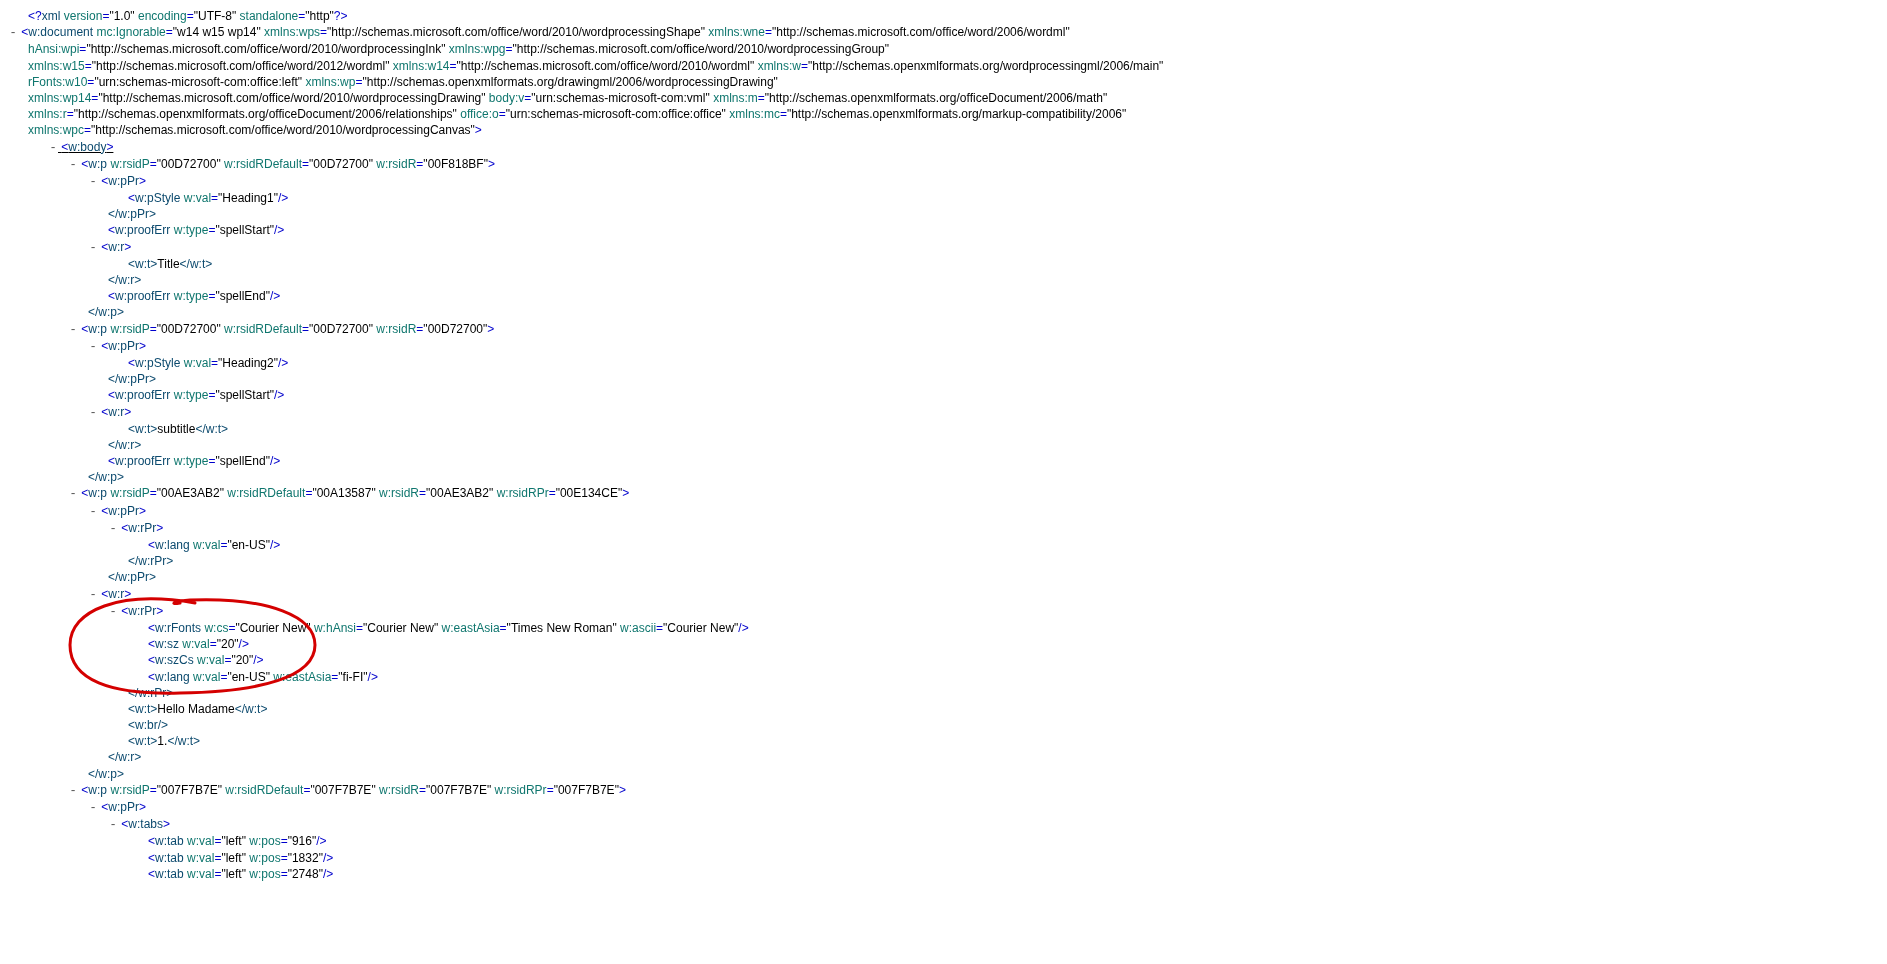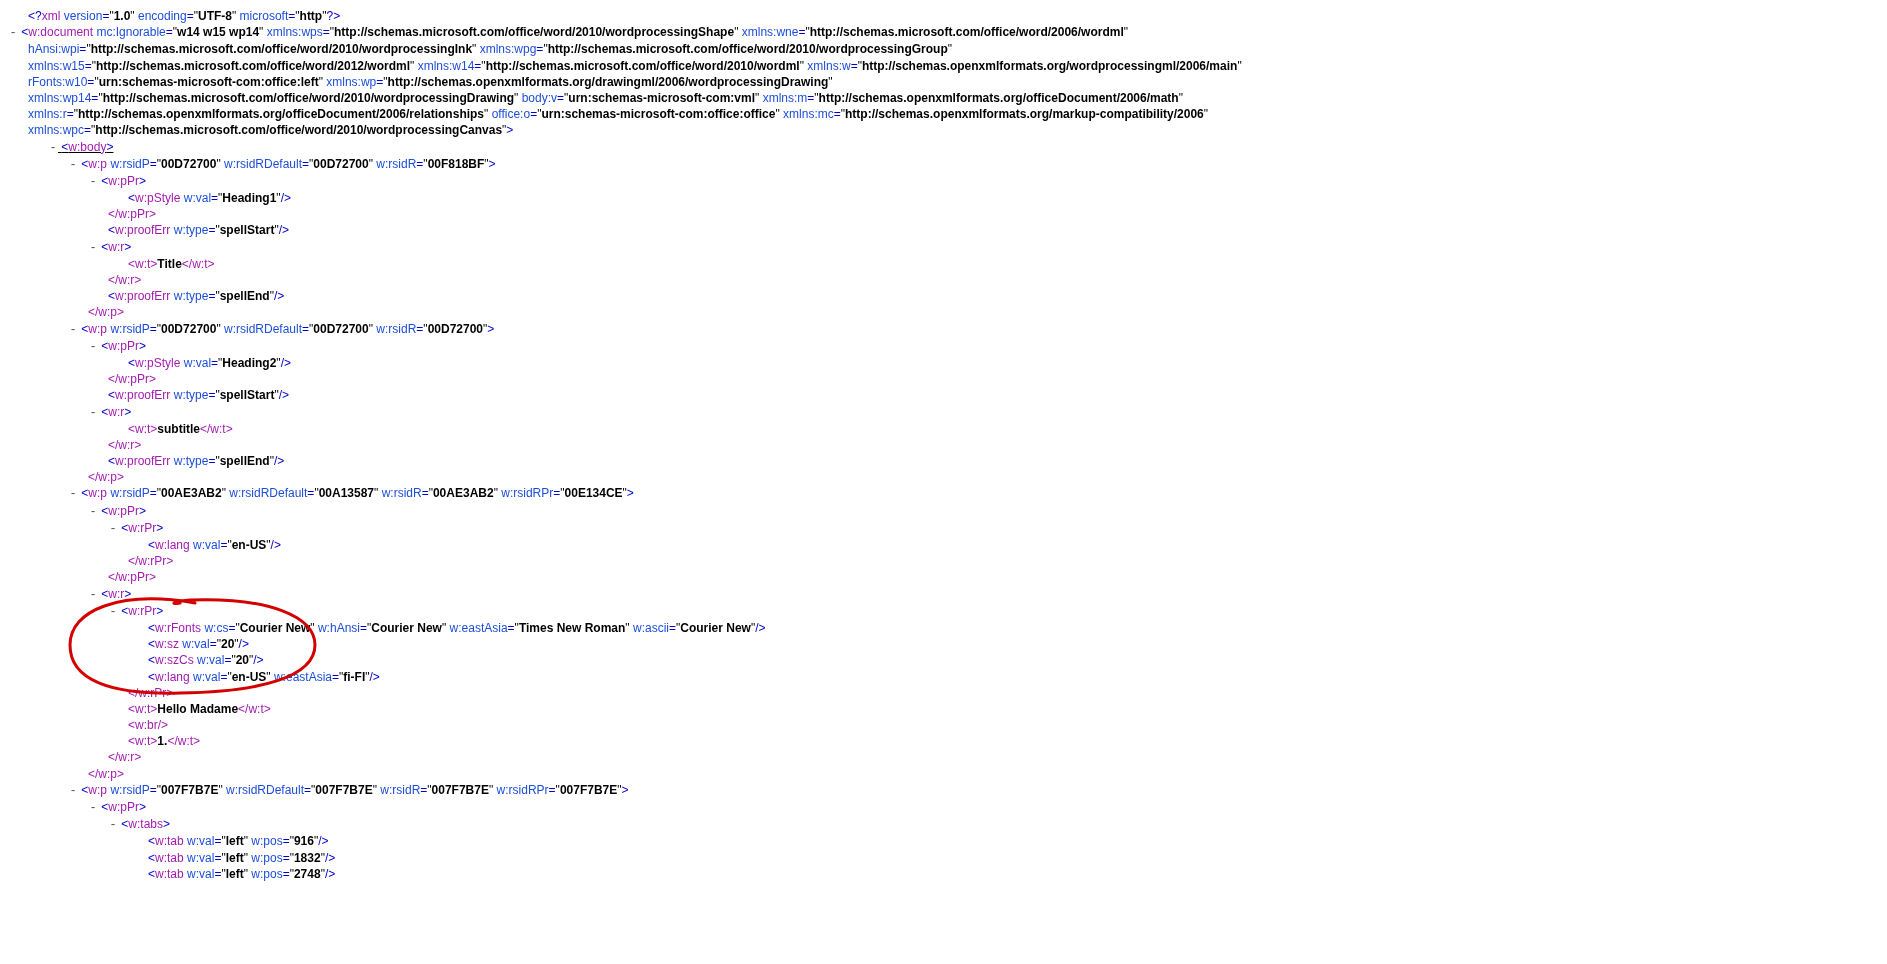--- a/index.html
+++ b/index.html
@@ -6,23 +6,23 @@
     margin: 0;
     padding: 8px;
     font-family: Verdana, Geneva, sans-serif;
     font-size: 12px;
     background: #fff;
     color: #000;
     line-height: 1.35;
     white-space: nowrap;
   }
   .line { display: block; }
-  .elem { color: #a21caf; }
-  .attr-name { color: #1d4ed8; }
-  .attr-val { color: #000; font-weight: bold; }
+  .elem { color: #0c4a6e; }
+  .attr-name { color: #0f766e; }
+  .attr-val { color: #000; font-weight: normal; }
   .quote { color: #000; font-weight: normal; }
   .punct { color: #0000cc; }
   .toggle {
     font-family: 'Courier New', monospace;
     color: #555;
     cursor: pointer;
     display: inline-block;
     width: 10px;
     text-align: center;
     user-select: none;
@@ -48,21 +48,21 @@
     stroke-linecap: round;
   }
 </style>
 </head>
 <body>
 
 <div class="line indent1">
 <span class="punct">&lt;?</span><span class="elem">xml</span>
  <span class="attr-name">version</span><span class="punct">=</span><span class="quote">"</span><span class="attr-val">1.0</span><span class="quote">"</span>
  <span class="attr-name">encoding</span><span class="punct">=</span><span class="quote">"</span><span class="attr-val">UTF-8</span><span class="quote">"</span>
- <span class="attr-name">microsoft</span><span class="punct">=</span><span class="quote">"</span><span class="attr-val">http</span><span class="quote">"</span><span class="punct">?&gt;</span>
+ <span class="attr-name">standalone</span><span class="punct">=</span><span class="quote">"</span><span class="attr-val">http</span><span class="quote">"</span><span class="punct">?&gt;</span>
 </div>
 
 <div class="line indent0">
 <span class="toggle">-</span>
 <span class="punct">&lt;</span><span class="elem">w:document</span>
  <span class="attr-name">mc:Ignorable</span><span class="punct">=</span><span class="quote">"</span><span class="attr-val">w14 w15 wp14</span><span class="quote">"</span>
  <span class="attr-name">xmlns:wps</span><span class="punct">=</span><span class="quote">"</span><span class="attr-val">http://schemas.microsoft.com/office/word/2010/wordprocessingShape</span><span class="quote">"</span>
  <span class="attr-name">xmlns:wne</span><span class="punct">=</span><span class="quote">"</span><span class="attr-val">http://schemas.microsoft.com/office/word/2006/wordml</span><span class="quote">"</span>
 </div>
 <div class="line indent1">

